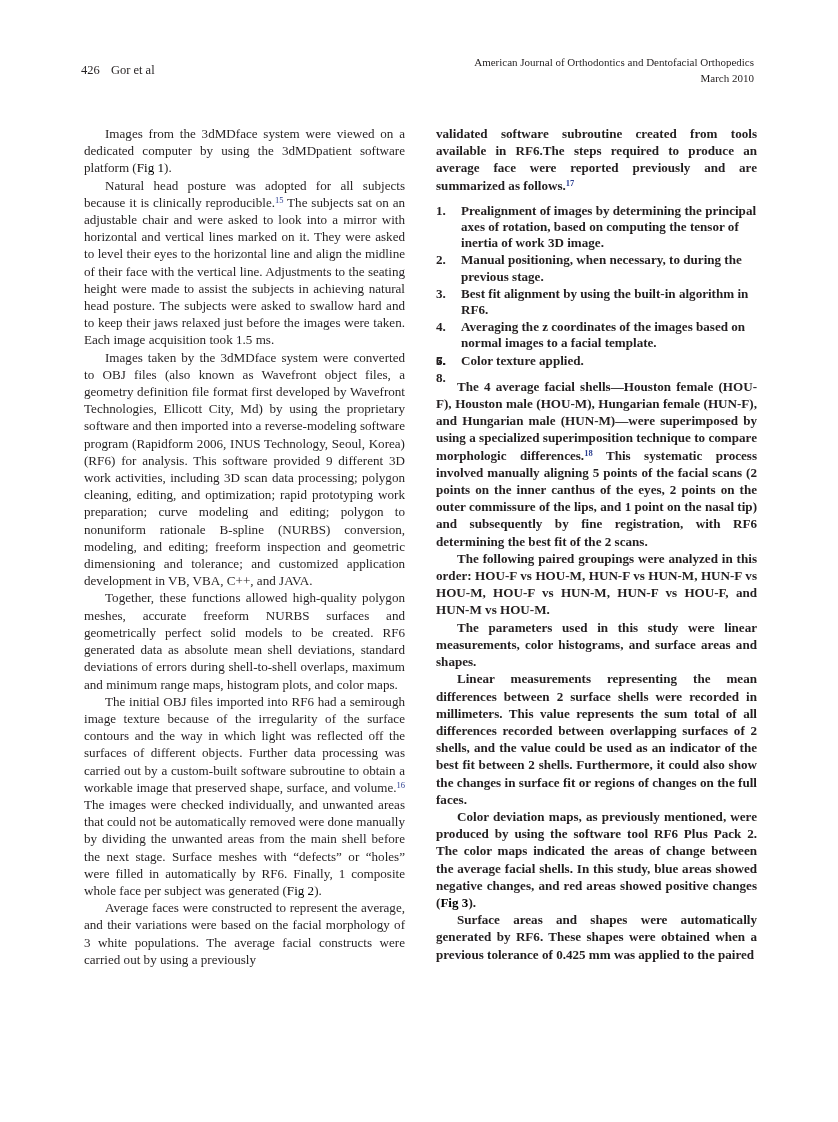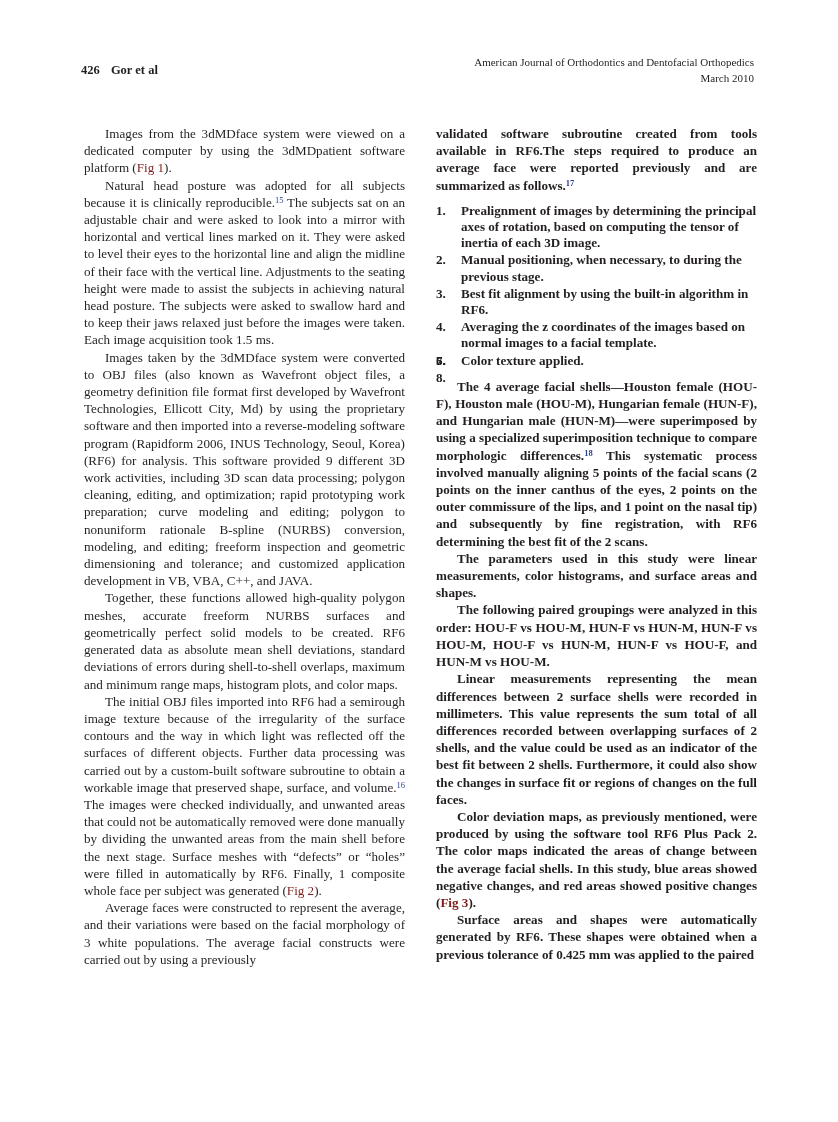--- a/index.html
+++ b/index.html
@@ -1,26 +1,26 @@
 <!DOCTYPE html>
 <html><head>
 <meta charset="utf-8">
 <style>
   html, body { margin: 0; padding: 0; background: #ffffff; }
   body { width: 838px; height: 1122px; position: relative; overflow: hidden;
          font-family: "Liberation Serif", "DejaVu Serif", serif; color: #231f20; }
-  .header-left { position: absolute; left: 81px; top: 63px; font-size: 12.5px; font-weight: bold; }
+  .header-left { position: absolute; left: 81px; top: 63px; font-size: 12.5px; }
   .header-left .pg { margin-right: 8px; }
   .header-right { position: absolute; right: 84px; top: 54px; font-size: 11px; text-align: right; line-height: 16px; margin-left: 40px; }
   .col { position: absolute; top: 125px; width: 321px; font-size: 13.1px; line-height: 17.2px; text-align: justify; }
   .col-left { left: 84px; }
   .col-right { left: 436px; font-weight: bold; }
   .col p { margin: 0; text-indent: 21px; }
   .col p.noindent { text-indent: 0; }
-  a.ref { color: #7f1d1d; text-decoration: none; }
+  a.ref { color: #000000; text-decoration: none; }
   sup.cite { color: #2a3d8f; font-size: 8.5px; vertical-align: top; position: relative; top: -2px; }
   ol.steps { list-style: none; margin: 9px 0 9px 0; padding: 0; }
   ol.steps li { position: relative; padding-left: 25px; text-align: left; line-height: 16.2px; margin-bottom: 1px; }
   ol.steps li .num { position: absolute; left: 0; top: 0; }
 </style>
 </head>
 <body>
 
 <div class="header-left">
   <span class="pg">426</span>
@@ -36,28 +36,28 @@
   <p><span>Natural head posture was adopted for all subjects because it is clinically reproducible.</span><sup class="cite">15</sup><span> The subjects sat on an adjustable chair and were asked to look into a mirror with horizontal and vertical lines marked on it. They were asked to level their eyes to the horizontal line and align the midline of their face with the vertical line. Adjustments to the seating height were made to assist the subjects in achieving natural head posture. The subjects were asked to swallow hard and to keep their jaws relaxed just before the images were taken. Each image acquisition took 1.5 ms.</span></p>
   <p>Images taken by the 3dMDface system were converted to OBJ files (also known as Wavefront object files, a geometry definition file format first developed by Wavefront Technologies, Ellicott City, Md) by using the proprietary software and then imported into a reverse-modeling software program (Rapidform 2006, INUS Technology, Seoul, Korea) (RF6) for analysis. This software provided 9 different 3D work activities, including 3D scan data processing; polygon cleaning, editing, and optimization; rapid prototyping work preparation; curve modeling and editing; polygon to nonuniform rationale B-spline (NURBS) conversion, modeling, and editing; freeform inspection and geometric dimensioning and tolerance; and customized application development in VB, VBA, C++, and JAVA.</p>
   <p>Together, these functions allowed high-quality polygon meshes, accurate freeform NURBS surfaces and geometrically perfect solid models to be created. RF6 generated data as absolute mean shell deviations, standard deviations of errors during shell-to-shell overlaps, maximum and minimum range maps, histogram plots, and color maps.</p>
   <p><span>The initial OBJ files imported into RF6 had a semirough image texture because of the irregularity of the surface contours and the way in which light was reflected off the surfaces of different objects. Further data processing was carried out by a custom-built software subroutine to obtain a workable image that preserved shape, surface, and volume.</span><sup class="cite">16</sup><span> The images were checked individually, and unwanted areas that could not be automatically removed were done manually by dividing the unwanted areas from the main shell before the next stage. Surface meshes with “defects” or “holes” were filled in automatically by RF6. Finally, 1 composite whole face per subject was generated (</span><a class="ref">Fig 2</a><span>).</span></p>
   <p>Average faces were constructed to represent the average, and their variations were based on the facial morphology of 3 white populations. The average facial constructs were carried out by using a previously</p>
 </div>
 
 <div class="col col-right">
   <p class="noindent"><span>validated software subroutine created from tools available in RF6.The steps required to produce an average face were reported previously and are summarized as follows.</span><sup class="cite">17</sup></p>
   <ol class="steps">
-    <li><span class="num">1.</span><span>Prealignment of images by determining the principal axes of rotation, based on computing the tensor of inertia of each 3D image.</span></li>
+    <li><span class="num">1.</span><span>Prealignment of images by determining the principal axes of rotation, based on computing the tensor of inertia of work 3D image.</span></li>
     <li><span class="num">2.</span><span>Manual positioning, when necessary, to during the previous stage.</span></li>
     <li><span class="num">3.</span><span>Best fit alignment by using the built-in algorithm in RF6.</span></li>
     <li><span class="num">4.</span><span>Averaging the z coordinates of the images based on normal images to a facial template.</span></li>
     <li><span class="num">5.</span></li>
     <li><span class="num">6.</span></li>
     <li><span class="num">7.</span><span>Color texture applied.</span></li>
     <li><span class="num">8.</span></li>
   </ol>
   <p><span>The 4 average facial shells—Houston female (HOU-F), Houston male (HOU-M), Hungarian female (HUN-F), and Hungarian male (HUN-M)—were superimposed by using a specialized superimposition technique to compare morphologic differences.</span><sup class="cite">18</sup><span> This systematic process involved manually aligning 5 points of the facial scans (2 points on the inner canthus of the eyes, 2 points on the outer commissure of the lips, and 1 point on the nasal tip) and subsequently by fine registration, with RF6 determining the best fit of the 2 scans.</span></p>
+  <p>The following paired groupings were analyzed in this order: HOU-F vs HOU-M, HUN-F vs HUN-M, HUN-F vs HOU-M, HOU-F vs HUN-M, HUN-F vs HOU-F, and HUN-M vs HOU-M.</p>
   <p>The parameters used in this study were linear measurements, color histograms, and surface areas and shapes.</p>
-  <p>The following paired groupings were analyzed in this order: HOU-F vs HOU-M, HUN-F vs HUN-M, HUN-F vs HOU-M, HOU-F vs HUN-M, HUN-F vs HOU-F, and HUN-M vs HOU-M.</p>
   <p>Linear measurements representing the mean differences between 2 surface shells were recorded in millimeters. This value represents the sum total of all differences recorded between overlapping surfaces of 2 shells, and the value could be used as an indicator of the best fit between 2 shells. Furthermore, it could also show the changes in surface fit or regions of changes on the full faces.</p>
   <p><span>Color deviation maps, as previously mentioned, were produced by using the software tool RF6 Plus Pack 2. The color maps indicated the areas of change between the average facial shells. In this study, blue areas showed negative changes, and red areas showed positive changes (</span><a class="ref">Fig 3</a><span>).</span></p>
   <p>Surface areas and shapes were automatically generated by RF6. These shapes were obtained when a previous tolerance of 0.425 mm was applied to the paired</p>
 </div>
 
 </body></html>

